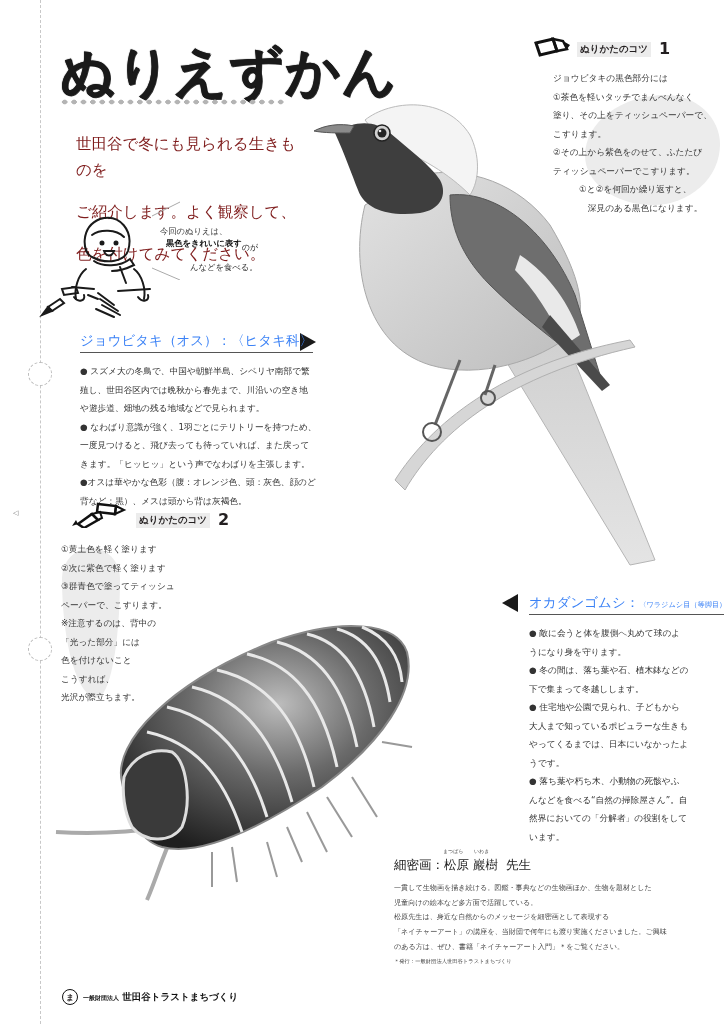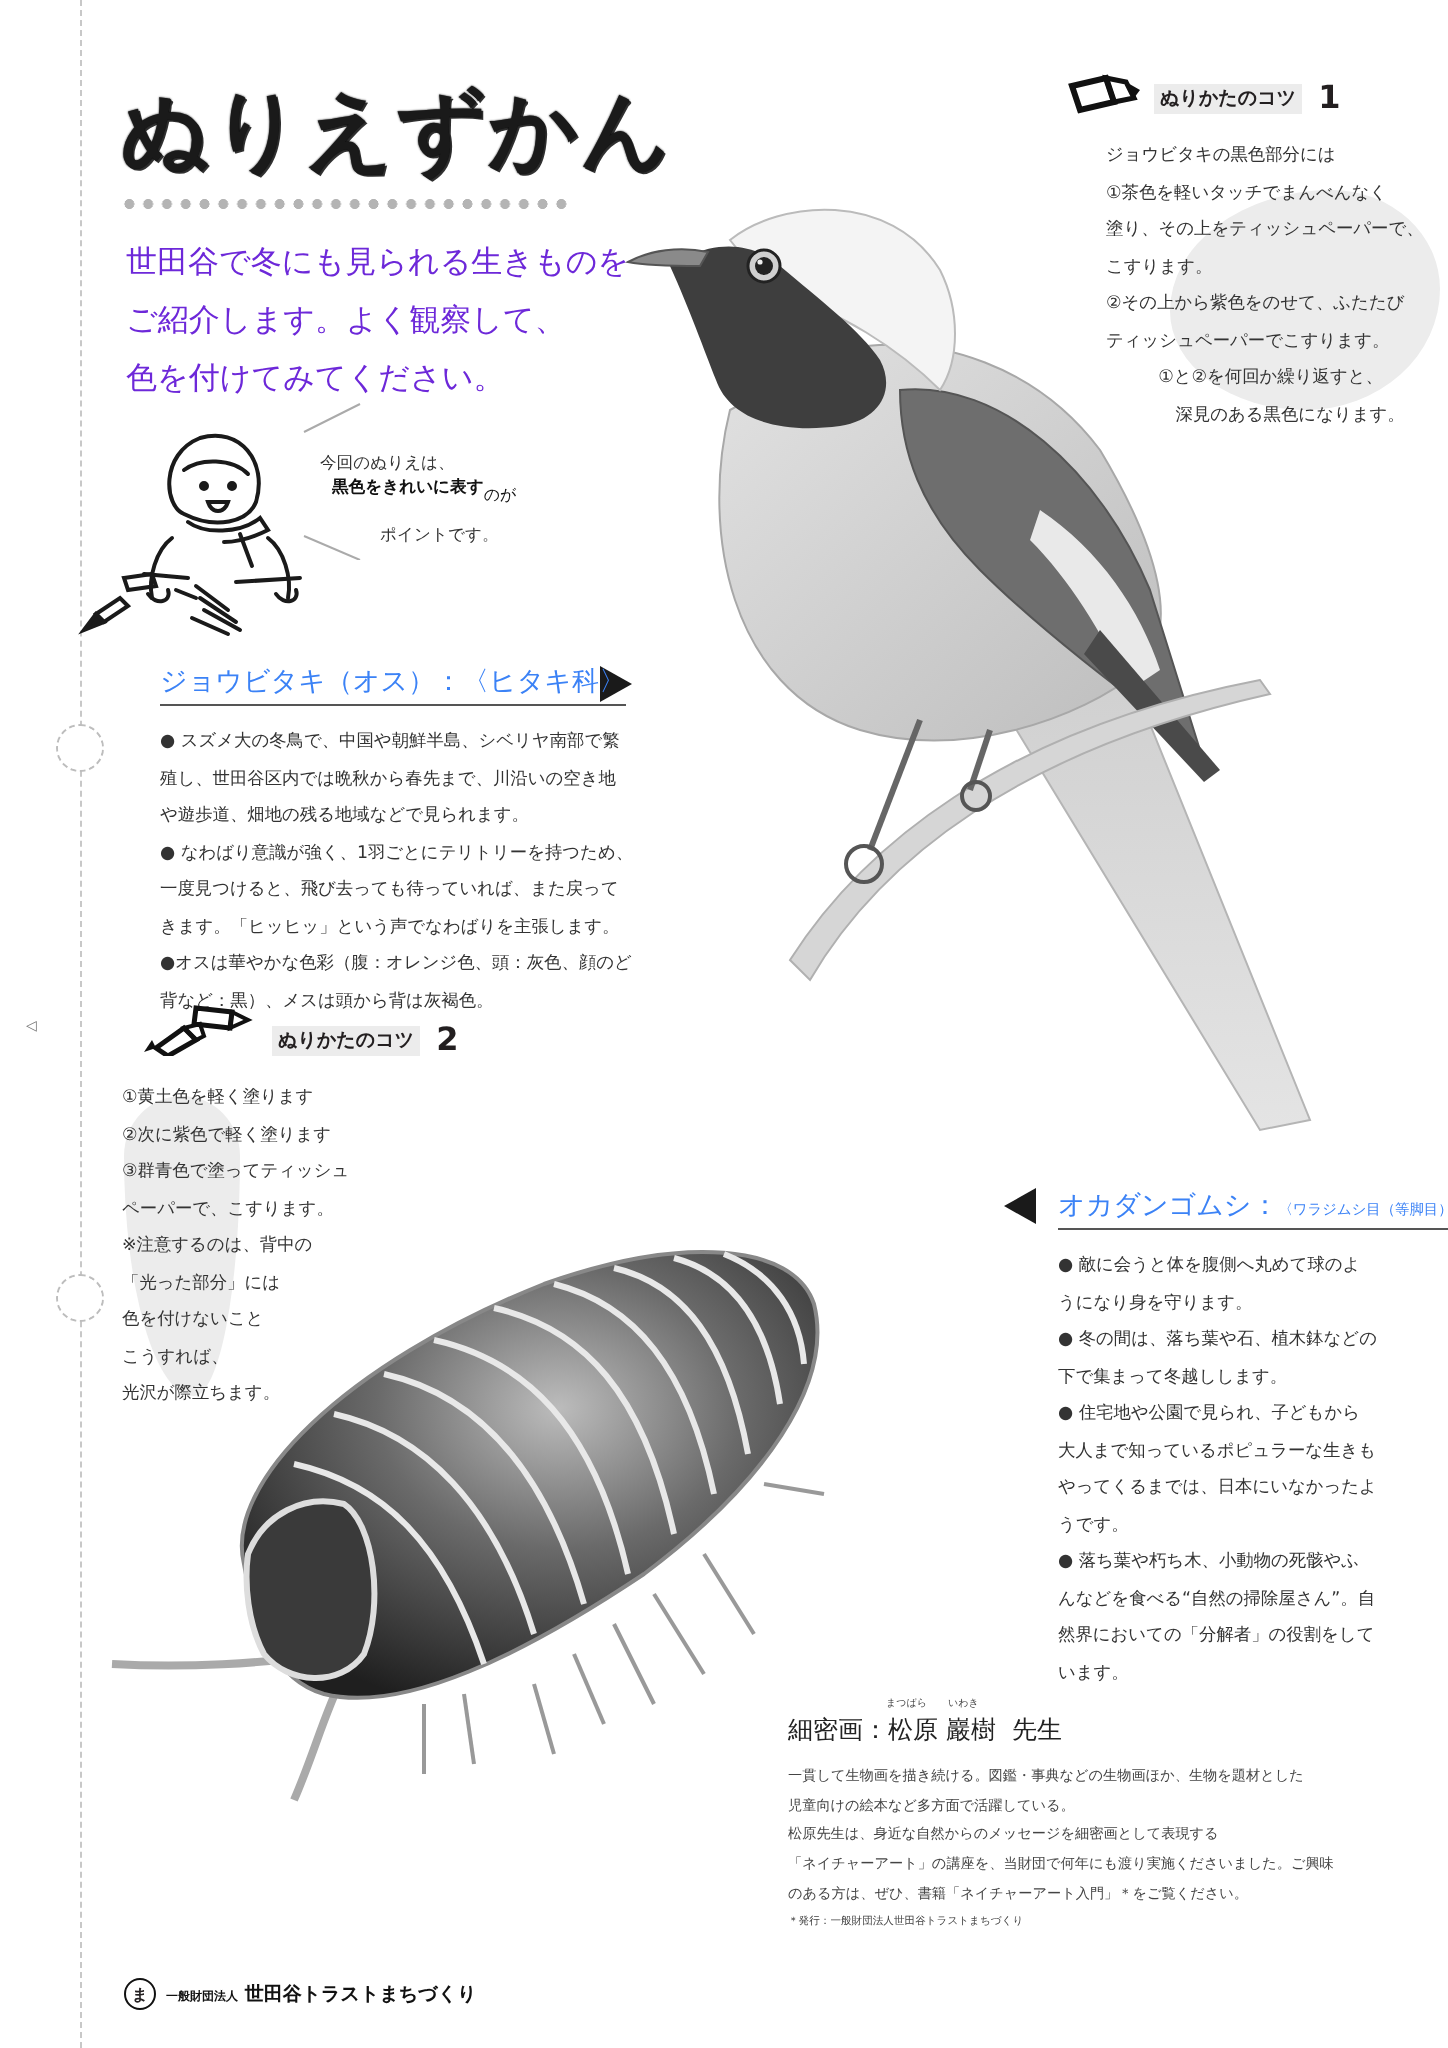--- a/index.html
+++ b/index.html
@@ -14,32 +14,32 @@
     border-left: 1px dashed #c8c8c8;
   }
   .punch {
     left: 28px; width: 22px; height: 22px; border-radius: 50%;
     border: 1px dashed #bdbdbd; background: #fff;
   }
   .tiny-mark { left: 13px; top: 509px; font-size: 7px; color: #777; }
 
   
   .title {
-    left: 60px; top: 36px; font-size: 44px; font-weight: bold;
+    left: 60px; top: 36px; font-size: 54px; font-weight: bold;
     letter-spacing: 1px; color: #1a1a1a;
     font-family: "DejaVu Sans", sans-serif;
     text-shadow: 0 0 1px #000, 1px 1px 0 #333;
   }
   .dot-divider {
     left: 60px; top: 99px; width: 226px; height: 6px;
     background-image: radial-gradient(circle, #b4b4b4 2.4px, transparent 2.6px);
     background-size: 9.4px 6px; background-repeat: repeat-x;
   }
   .intro { left: 60px; top: 115px; width: 260px; }
-  .intro p { margin: 3px; font-size: 15.5px; line-height: 26px; color: #6d28d9; }
+  .intro p { margin: 16px; font-size: 15.5px; line-height: 26px; color: #7f1d1d; }
 
   
   .tip-head { display: flex; align-items: flex-end; gap: 6px; }
   .tip-label { font-size: 9.5px; font-weight: bold; background: #ececec; padding: 1px 3px; }
   .tip-num { font-size: 16px; font-weight: bold; line-height: 16px; margin-left: 2px; }
   .tip-body p { margin: 0; font-size: 8.7px; line-height: 18.5px; color: #333; white-space: nowrap; }
 
   .tip1 { left: 533px; top: 37px; width: 190px; }
   .tip1-blob {
     left: 585px; top: 95px; width: 135px; height: 110px;
@@ -144,21 +144,21 @@
 </div>
 <div class="abs" style="left:150px;top:200px">
   <svg width="40" height="80" viewBox="0 0 40 80">
     <path d="M2 16 L30 2" stroke="#aaa" stroke-width="1"></path>
     <path d="M2 68 L30 80" stroke="#aaa" stroke-width="1"></path>
   </svg>
 </div>
 <div class="abs speech">
   <span class="s1">今回のぬりえは、</span>
   <span class="s2"><span>黒色をきれいに表す</span><small>のが</small></span>
-  <span class="s3">ポイントです。</span>
+  <span class="s3">んなどを食べる。</span>
 </div>
 
 <div class="abs tip1-blob"></div>
 <div class="abs tip1">
   <div class="tip-head">
     <span>
       <svg width="38" height="20" viewBox="0 0 38 20">
         <path d="M3 6 L20 2 L24 14 L7 18 Z" fill="none" stroke="#111" stroke-width="3"></path>
         <path d="M20 2 L30 4 L34 12 L24 14 Z" fill="none" stroke="#111" stroke-width="2.5"></path>
         <path d="M30 4 L37 8 L34 12 Z" fill="#111"></path>

